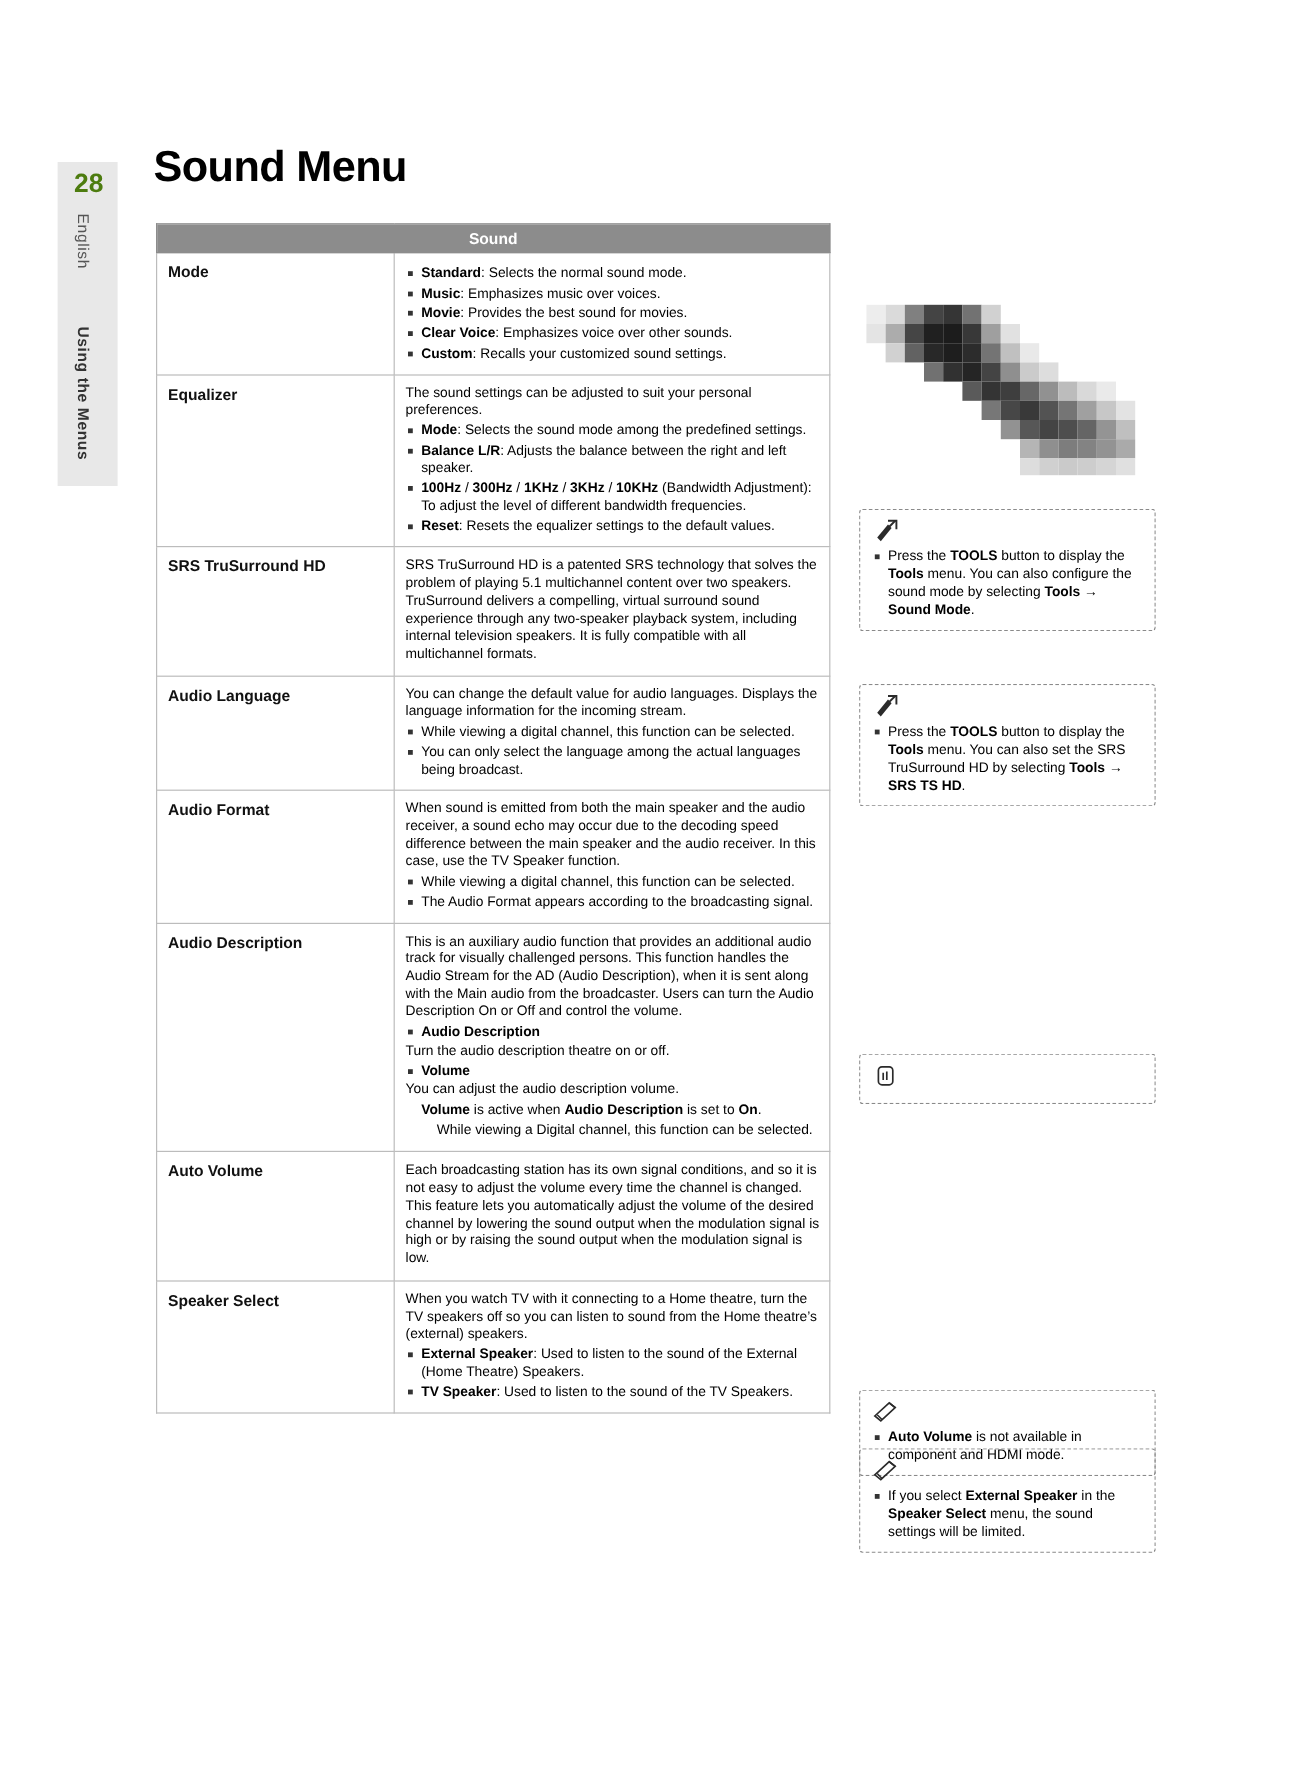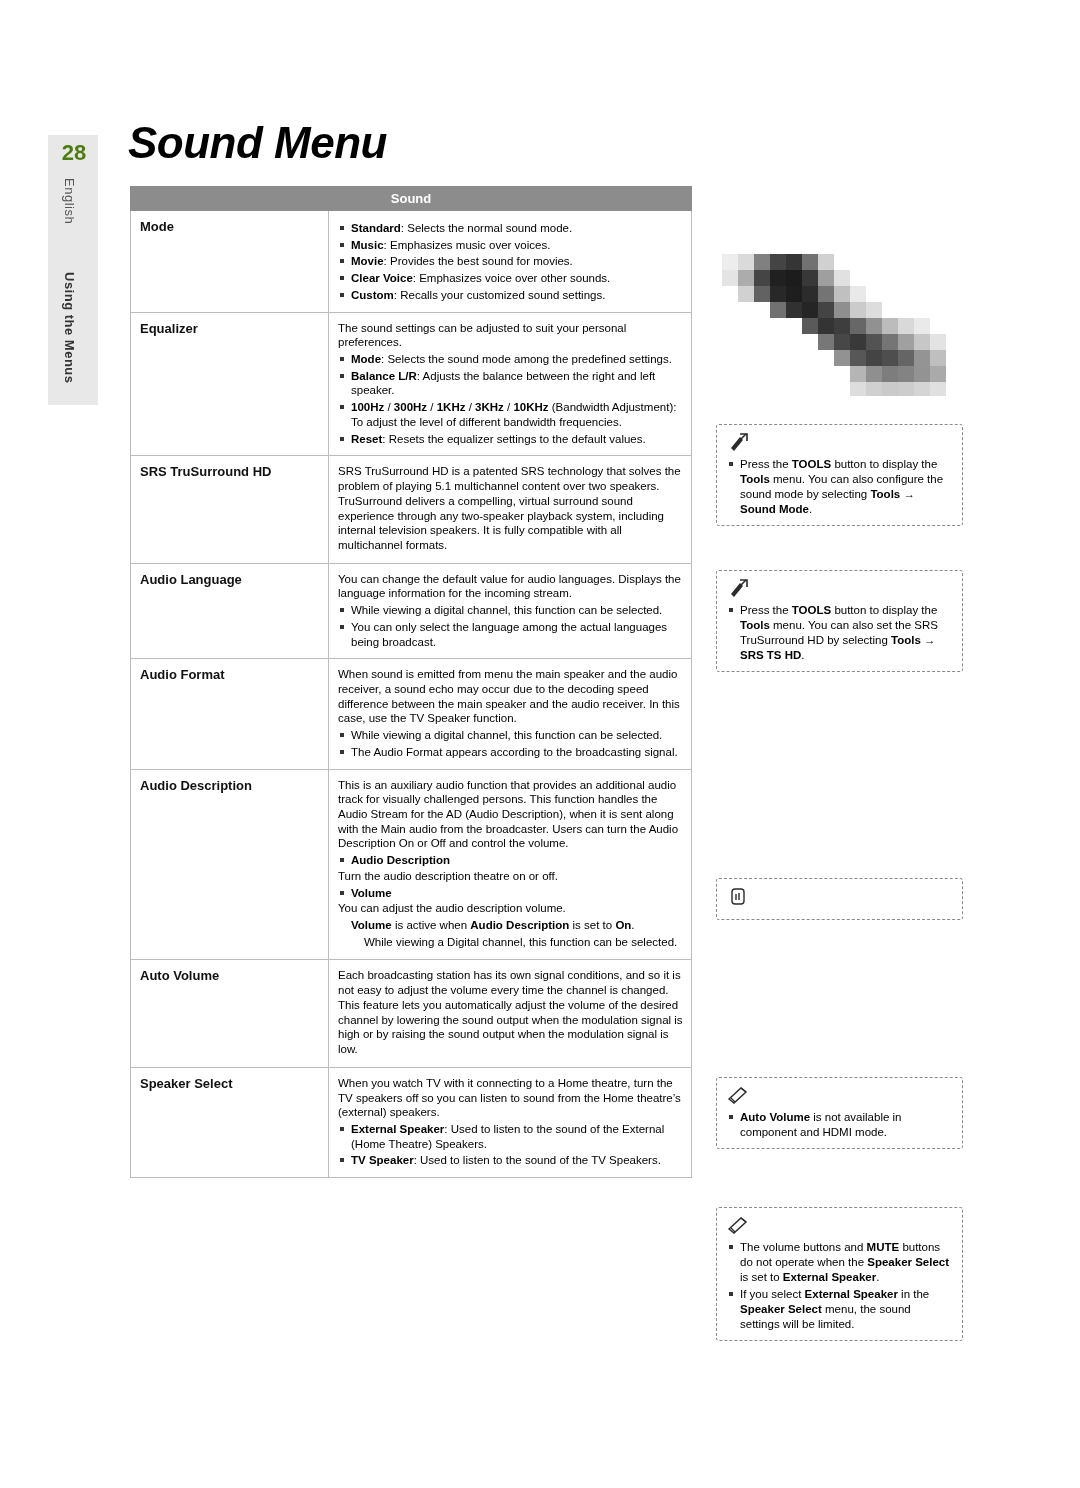--- a/index.html
+++ b/index.html
@@ -53,24 +53,23 @@
     top: 272px;
     font-weight: bold;
     color: #333;
   }
 
   
   #page-title {
     position: absolute;
     left: 128px;
     top: 118px;
-    font-size: 44px;
+    font-size: 36px;
     font-weight: bold;
     letter-spacing: -0.5px;
-    font-style: italic;
   }
 
   
   #sound-table {
     position: absolute;
     left: 130px;
     top: 186px;
     width: 562px;
     border-collapse: collapse;
     font-size: 11.5px;
@@ -297,21 +296,21 @@
     <td class="col-desc">
       <p>You can change the default value for audio languages. Displays the language information for the incoming stream.</p>
       <div class="bullet-line">While viewing a digital channel, this function can be selected.</div>
       <div class="bullet-line">You can only select the language among the actual languages being broadcast.</div>
     </td>
   </tr>
 
   <tr>
     <td class="col-option">Audio Format</td>
     <td class="col-desc">
-      <p>When sound is emitted from menu the main speaker and the audio receiver, a sound echo may occur due to the decoding speed difference between the main speaker and the audio receiver. In this case, use the TV Speaker function.</p>
+      <p>When sound is emitted from both the main speaker and the audio receiver, a sound echo may occur due to the decoding speed difference between the main speaker and the audio receiver. In this case, use the TV Speaker function.</p>
       <div class="bullet-line">While viewing a digital channel, this function can be selected.</div>
       <div class="bullet-line">The Audio Format appears according to the broadcasting signal.</div>
     </td>
   </tr>
 
   <tr>
     <td class="col-option">Audio Description</td>
     <td class="col-desc">
       <p>This is an auxiliary audio function that provides an additional audio track for visually challenged persons. This function handles the Audio Stream for the AD (Audio Description), when it is sent along with the Main audio from the broadcaster. Users can turn the Audio Description On or Off and control the volume.</p>
       <div class="bullet-line" style="font-weight:bold;">Audio Description</div>
@@ -365,34 +364,33 @@
 
 <div class="note-box" style="left:716px; top:878px; width:247px;">
   <span class="note-icon">
     <svg width="22" height="20" viewBox="0 0 22 20">
         <rect x="5" y="3" width="12" height="15" rx="3" fill="none" stroke="#2b2b2b" stroke-width="1.4"></rect>
         <path d="M9 8 L9 14 M12 7 L12 14" stroke="#2b2b2b" stroke-width="1.4"></path>
       </svg>
   </span>
 </div>
 
-<div class="note-box" style="left:716px; top:1077px; width:247px;">
+<div class="note-box" style="left:716px; top:1158px; width:247px;">
   <span class="note-icon">
     <svg width="24" height="20" viewBox="0 0 24 20">
         <path d="M2 14 L14 3 L19 7 L7 18 Z" fill="none" stroke="#2b2b2b" stroke-width="1.4"></path>
         <path d="M14 3 L19 7" stroke="#2b2b2b" stroke-width="1.4"></path>
         <path d="M4 13 L8 17" stroke="#2b2b2b" stroke-width="1.2"></path>
       </svg>
   </span>
   <div class="note-bullet"><b>Auto Volume</b> is not available in component and HDMI mode.</div>
 </div>
 
 <div class="note-box" style="left:716px; top:1207px; width:247px;">
   <span class="note-icon">
     <svg width="24" height="20" viewBox="0 0 24 20">
         <path d="M2 14 L14 3 L19 7 L7 18 Z" fill="none" stroke="#2b2b2b" stroke-width="1.4"></path>
         <path d="M14 3 L19 7" stroke="#2b2b2b" stroke-width="1.4"></path>
         <path d="M4 13 L8 17" stroke="#2b2b2b" stroke-width="1.2"></path>
       </svg>
   </span>
-  <div class="note-bullet">The volume buttons and <b>MUTE</b> buttons do not operate when the <b>Speaker Select</b> is set to <b>External Speaker</b>.</div>
   <div class="note-bullet">If you select <b>External Speaker</b> in the <b>Speaker Select</b> menu, the sound settings will be limited.</div>
 </div>
 
 </body></html>

